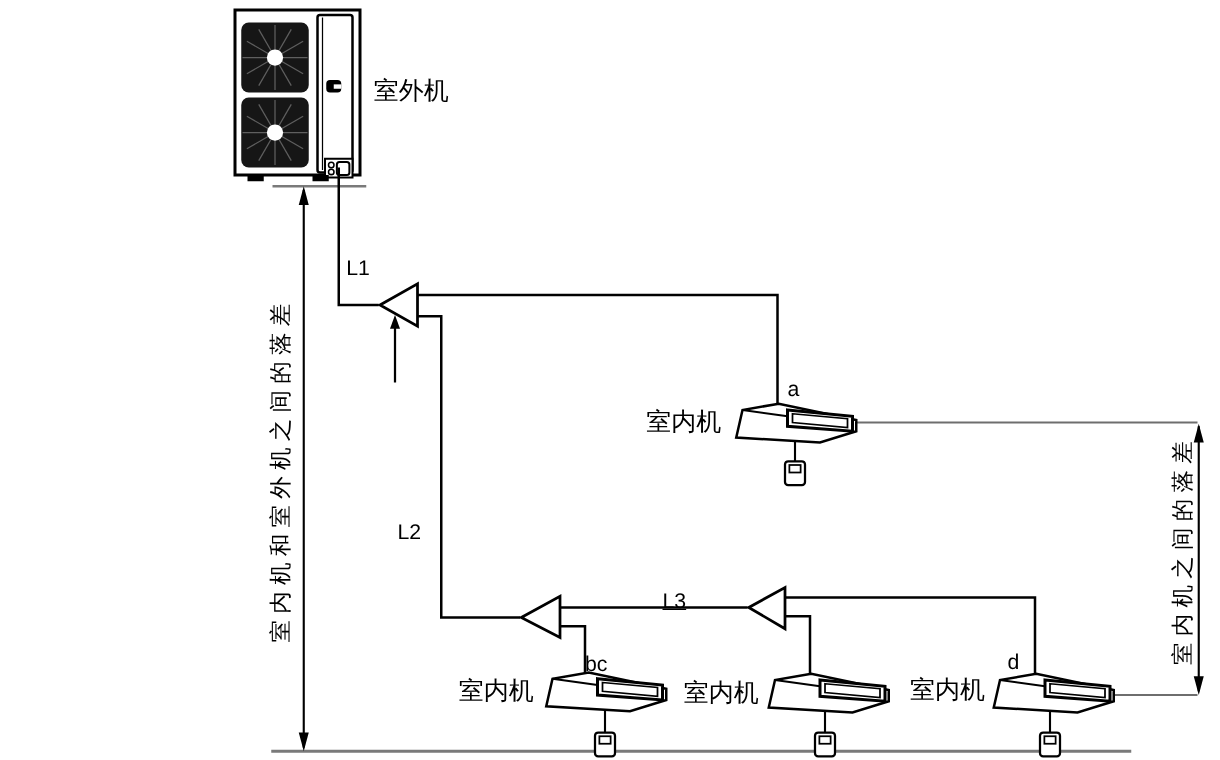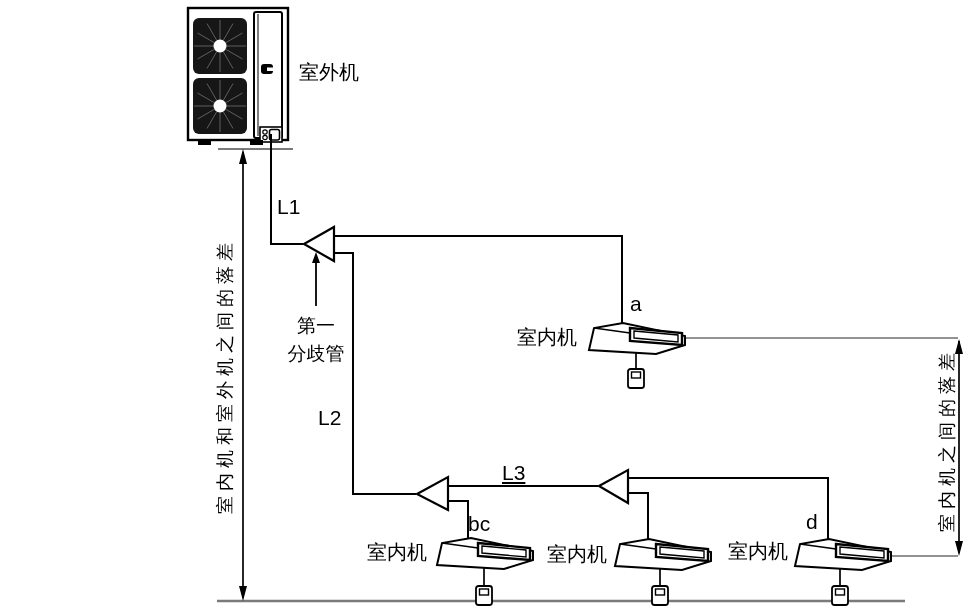--- a/index.html
+++ b/index.html
@@ -7,21 +7,21 @@
     position:relative;
     width:976px;height:608px;
     background:#ffffff;
     overflow:hidden;
     font-family:"Liberation Serif","DejaVu Serif",serif;
     color:#000;
   }
   .canvas svg.diagram{position:absolute;left:0;top:0;}
   .lbl{position:absolute;white-space:nowrap;line-height:1;color:#000;}
   .cjk{font-size:20px;font-family:"DejaVu Serif","Liberation Serif",serif;}
-  .latin{font-size:21px;font-family:"Liberation Sans","DejaVu Sans",sans-serif;}
+  .latin{font-size:17px;font-family:"Liberation Sans","DejaVu Sans",sans-serif;margin-top:10px;}
   .branch-label{
     position:absolute;left:280px;top:311px;width:72px;
     text-align:center;font-size:19px;line-height:28px;
     font-family:"DejaVu Serif","Liberation Serif",serif;
   }
   .dim-label{
     position:absolute;text-align:center;font-size:18px;letter-spacing:5px;
     line-height:24px;transform:rotate(-90deg);transform-origin:center;
     font-family:"DejaVu Serif","Liberation Serif",serif;white-space:nowrap;
   }
@@ -142,26 +142,22 @@
     <use href="#remote" x="636" y="369"></use>
     <use href="#remote" x="484" y="586"></use>
     <use href="#remote" x="660" y="586"></use>
     <use href="#remote" x="840" y="586"></use>
   </svg>
 
   <div class="lbl cjk" style="left:299px;top:62px;">室外机</div>
 
   <div class="lbl latin" style="left:277px;top:196px;">L1</div>
   <div class="lbl latin" style="left:318px;top:407px;">L2</div>
-  <div class="lbl latin" style="left:502px;top:462px;text-decoration:underline;">L3</div>
+  <div class="lbl latin" style="left:530px;top:462px;text-decoration:underline;">L3</div>
 
-  <div class="branch-label">
-    <div>第一</div>
-    <div>分歧管</div>
-  </div>
 
   <div class="lbl latin" style="left:630px;top:293px;">a</div>
   <div class="lbl latin" style="left:468px;top:513px;">bc</div>
   <div class="lbl latin" style="left:806px;top:511px;">d</div>
 
   <div class="lbl cjk" style="left:517px;top:327px;">室内机</div>
   <div class="lbl cjk" style="left:367px;top:542px;">室内机</div>
   <div class="lbl cjk" style="left:547px;top:544px;">室内机</div>
   <div class="lbl cjk" style="left:728px;top:541px;">室内机</div>
 

